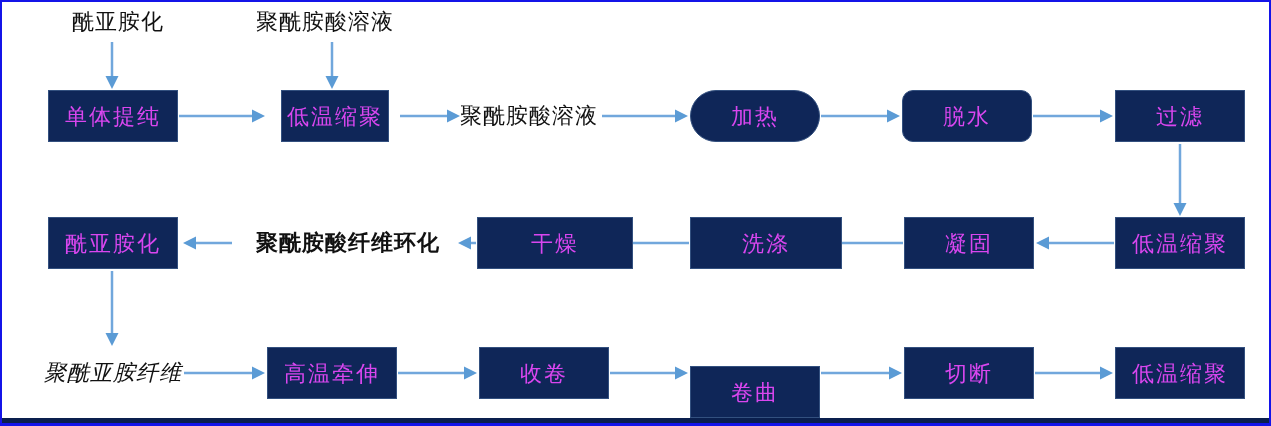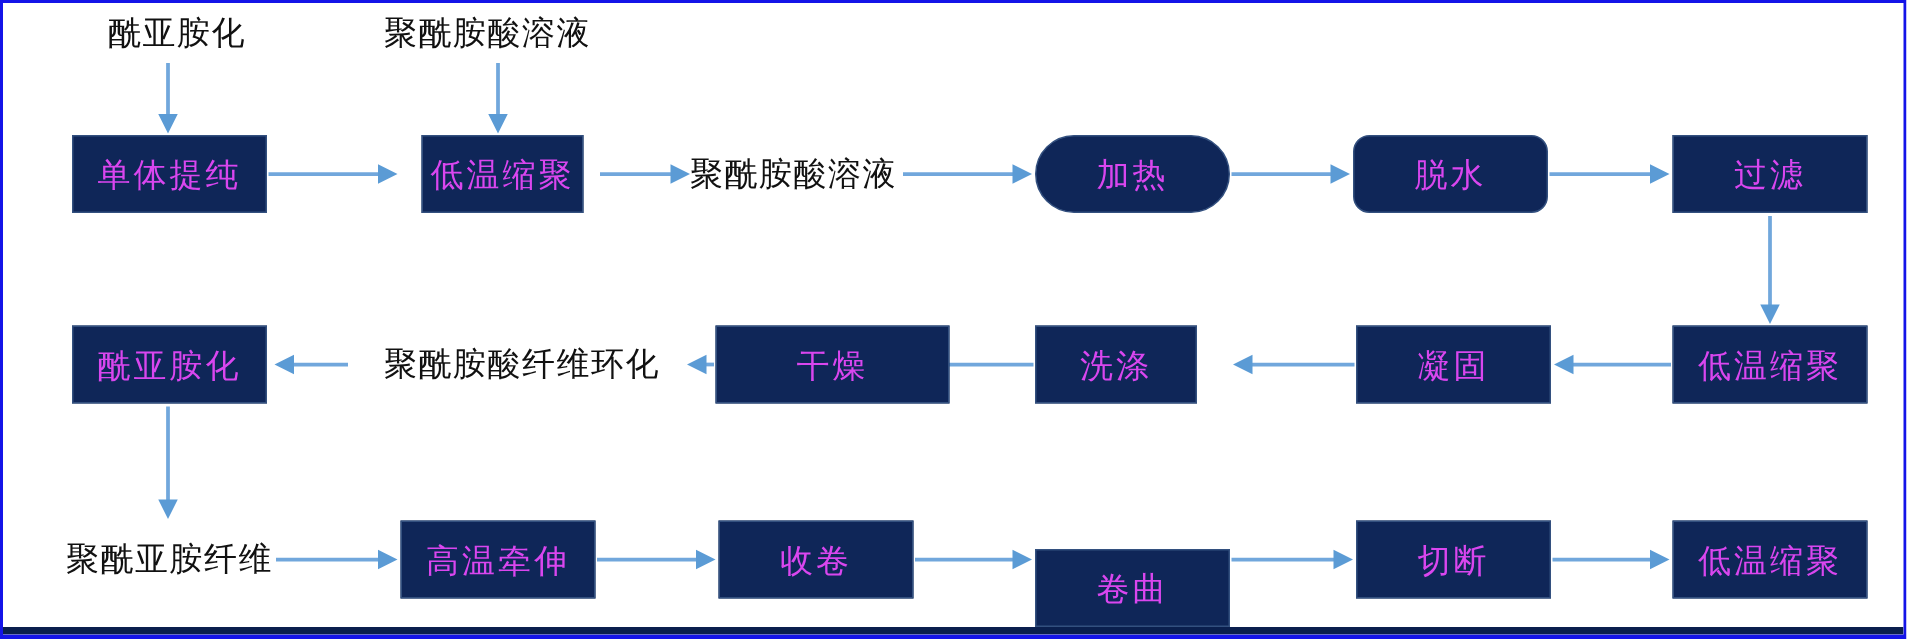--- a/index.html
+++ b/index.html
@@ -142,32 +142,32 @@
     </g>
     <g>
       <line x1="1033" y1="371" x2="1099" y2="371"></line>
         <polygon points="1111,371 1098,364.5 1098,377.5"></polygon>
     </g>
   </svg>
 
   <div class="flabel top" style="left:60px;width:112px;">酰亚胺化</div>
   <div class="flabel top" style="left:248px;width:150px;">聚酰胺酸溶液</div>
   <div class="flabel mid" style="left:458px;top:88px;width:136px;">聚酰胺酸溶液</div>
-  <div class="flabel mid" style="left:236px;top:215px;width:220px;">聚酰胺酸纤维环化</div>
-  <div class="flabel mid" style="left:42px;top:345px;width:134px;">聚酰亚胺纤维</div>
+  <div class="flabel mid" style="left:236px;top:215px;width:220px;font-weight:bold;">聚酰胺酸纤维环化</div>
+  <div class="flabel mid" style="left:42px;top:345px;width:134px;font-style:italic;">聚酰亚胺纤维</div>
 
   <div class="box" style="left:46px;top:88px;width:130px;">单体提纯</div>
   <div class="box" style="left:279px;top:88px;width:108px;">低温缩聚</div>
   <div class="box" style="left:688px;top:88px;width:130px;border-radius:26px;">加热</div>
   <div class="box" style="left:900px;top:88px;width:130px;border-radius:11px;">脱水</div>
   <div class="box" style="left:1113px;top:88px;width:130px;">过滤</div>
 
   <div class="box" style="left:46px;top:215px;width:130px;">酰亚胺化</div>
   <div class="box" style="left:475px;top:215px;width:156px;">干燥</div>
-  <div class="box" style="left:688px;top:215px;width:108px;">洗涤</div>
+  <div class="box" style="left:688px;top:215px;width:152px;">洗涤</div>
   <div class="box" style="left:902px;top:215px;width:130px;">凝固</div>
   <div class="box" style="left:1113px;top:215px;width:130px;">低温缩聚</div>
 
   <div class="box" style="left:265px;top:345px;width:130px;">高温牵伸</div>
   <div class="box" style="left:477px;top:345px;width:130px;">收卷</div>
   <div class="box" style="left:688px;top:364px;width:130px;">卷曲</div>
   <div class="box" style="left:902px;top:345px;width:130px;">切断</div>
   <div class="box" style="left:1113px;top:345px;width:130px;">低温缩聚</div>
 
   <div id="bottom-rule"></div>

